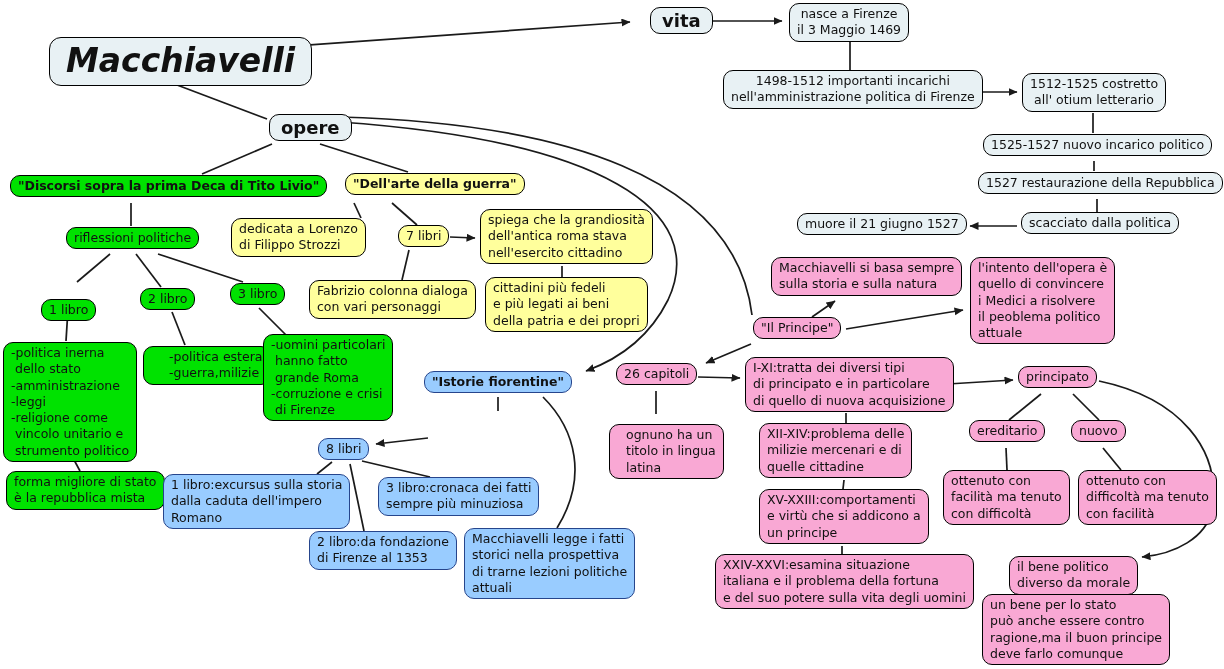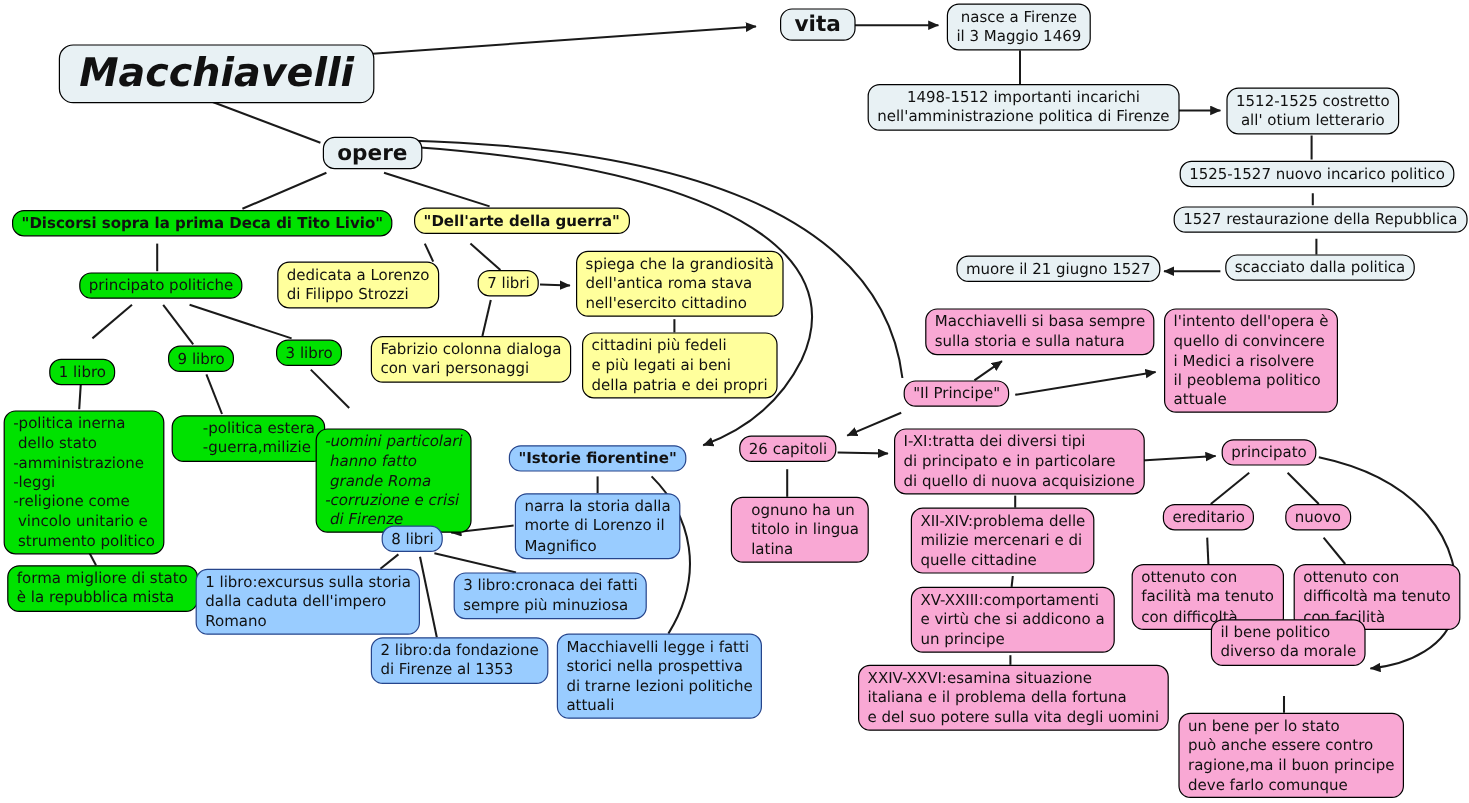--- a/index.html
+++ b/index.html
@@ -93,34 +93,34 @@
 nell'amministrazione politica di Firenze</div>
   <div class="node center" style="left:1022px;top:73px;">1512-1525 costretto
 all' otium letterario</div>
   <div class="node center" style="left:983px;top:134px;">1525-1527 nuovo incarico politico</div>
   <div class="node center" style="left:978px;top:172px;">1527 restaurazione della Repubblica</div>
   <div class="node center" style="left:1021px;top:212px;">scacciato dalla politica</div>
   <div class="node center" style="left:797px;top:213px;">muore il 21 giugno 1527</div>
   <div class="node head" style="left:269px;top:114px;">opere</div>
 
   <div class="node c-green bold center" style="left:10px;top:175px;">"Discorsi sopra la prima Deca di Tito Livio"</div>
-  <div class="node c-green center" style="left:66px;top:227px;">principato politiche</div>
+  <div class="node c-green center" style="left:66px;top:227px;">riflessioni politiche</div>
   <div class="node c-green center" style="left:41px;top:283px;margin-top:16px;">1 libro</div>
-  <div class="node c-green center" style="left:140px;top:288px;">9 libro</div>
+  <div class="node c-green center" style="left:140px;top:288px;">2 libro</div>
   <div class="node c-green center" style="left:230px;top:283px;">3 libro</div>
   <div class="node c-green" style="left:3px;top:342px;">-politica inerna
  dello stato
 -amministrazione
 -leggi
 -religione come
  vincolo unitario e
  strumento politico</div>
   <div class="node c-green" style="left:143px;top:346px;padding-left:25px;">-politica estera
 -guerra,milizie</div>
-  <div class="node c-green" style="left:263px;top:357px;font-style:italic;">-uomini particolari
+  <div class="node c-green" style="left:263px;top:334px;">-uomini particolari
  hanno fatto
  grande Roma
 -corruzione e crisi
  di Firenze</div>
   <div class="node c-green" style="left:6px;top:471px;">forma migliore di stato
 è la repubblica mista</div>
 
   <div class="node c-yellow bold center" style="left:345px;top:173px;">"Dell'arte della guerra"</div>
   <div class="node c-yellow" style="left:231px;top:218px;">dedicata a Lorenzo
 di Filippo Strozzi</div>
@@ -128,23 +128,20 @@
   <div class="node c-yellow" style="left:309px;top:280px;">Fabrizio colonna dialoga
 con vari personaggi</div>
   <div class="node c-yellow" style="left:480px;top:209px;">spiega che la grandiosità
 dell'antica roma stava
 nell'esercito cittadino</div>
   <div class="node c-yellow" style="left:485px;top:277px;">cittadini più fedeli
 e più legati ai beni
 della patria e dei propri</div>
 
   <div class="node c-blue bold center" style="left:424px;top:371px;">"Istorie fiorentine"</div>
-  <div class="node c-blue" style="left:429px;top:411px;">narra la storia dalla
-morte di Lorenzo il
-Magnifico</div>
   <div class="node c-blue center" style="left:318px;top:438px;">8 libri</div>
   <div class="node c-blue" style="left:163px;top:474px;">1 libro:excursus sulla storia
 dalla caduta dell'impero
 Romano</div>
   <div class="node c-blue" style="left:378px;top:477px;">3 libro:cronaca dei fatti
 sempre più minuziosa</div>
   <div class="node c-blue" style="left:309px;top:531px;">2 libro:da fondazione
 di Firenze al 1353</div>
   <div class="node c-blue" style="left:464px;top:528px;">Macchiavelli legge i fatti
 storici nella prospettiva
@@ -153,21 +150,21 @@
 
   <div class="node c-tan center" style="left:753px;top:317px;">"Il Principe"</div>
   <div class="node c-tan" style="left:771px;top:257px;">Macchiavelli si basa sempre
 sulla storia e sulla natura</div>
   <div class="node c-tan" style="left:970px;top:257px;">l'intento dell'opera è
 quello di convincere
 i Medici a risolvere
 il peoblema politico
 attuale</div>
   <div class="node c-tan center" style="left:616px;top:363px;">26 capitoli</div>
-  <div class="node c-tan" style="left:609px;top:414px;padding-left:16px;">ognuno ha un
+  <div class="node c-tan" style="left:609px;top:424px;padding-left:16px;">ognuno ha un
 titolo in lingua
 latina</div>
   <div class="node c-tan" style="left:745px;top:357px;">I-XI:tratta dei diversi tipi
 di principato e in particolare
 di quello di nuova acquisizione</div>
   <div class="node c-tan" style="left:759px;top:423px;">XII-XIV:problema delle
 milizie mercenari e di
 quelle cittadine</div>
   <div class="node c-tan" style="left:759px;top:489px;">XV-XXIII:comportamenti
 e virtù che si addicono a
@@ -177,20 +174,20 @@
 e del suo potere sulla vita degli uomini</div>
   <div class="node c-tan center" style="left:1018px;top:366px;">principato</div>
   <div class="node c-tan center" style="left:969px;top:420px;">ereditario</div>
   <div class="node c-tan center" style="left:1071px;top:420px;">nuovo</div>
   <div class="node c-tan" style="left:943px;top:470px;">ottenuto con
 facilità ma tenuto
 con difficoltà</div>
   <div class="node c-tan" style="left:1078px;top:470px;">ottenuto con
 difficoltà ma tenuto
 con facilità</div>
-  <div class="node c-tan" style="left:1009px;top:516px;">il bene politico
+  <div class="node c-tan" style="left:1009px;top:556px;">il bene politico
 diverso da morale</div>
   <div class="node c-tan" style="left:982px;top:594px;">un bene per lo stato
 può anche essere contro
 ragione,ma il buon principe
 deve farlo comunque</div>
 
 </div>
 
 </body></html>

